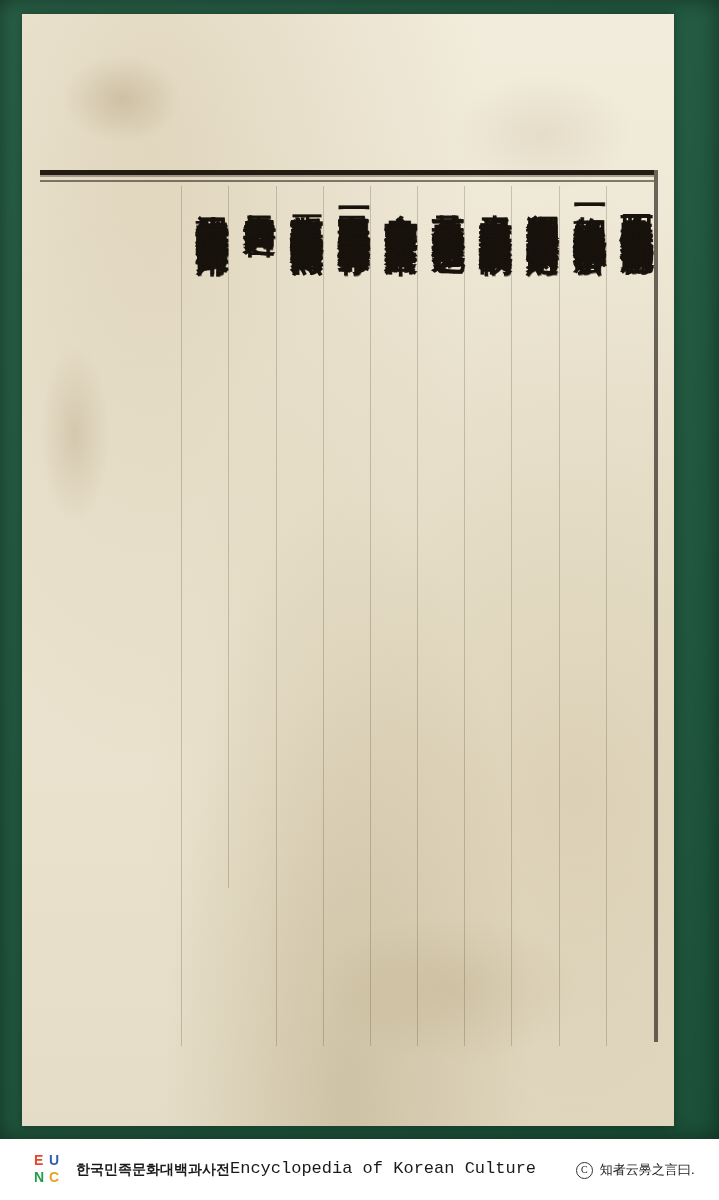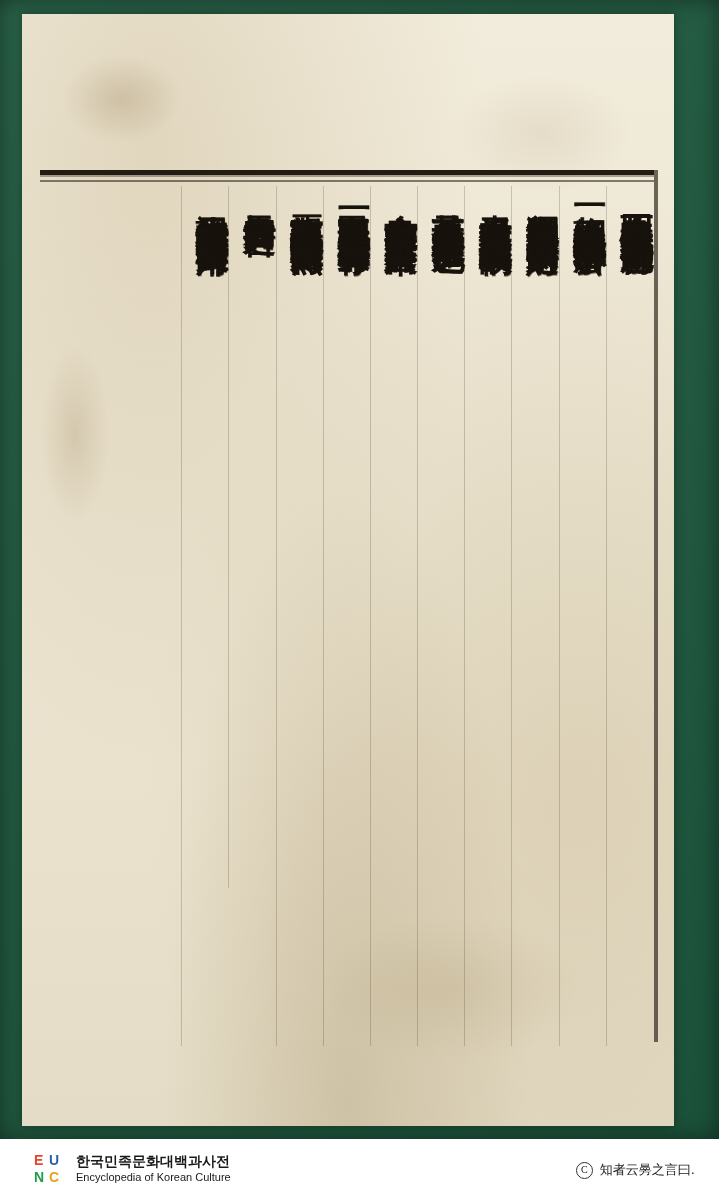--- a/index.html
+++ b/index.html
@@ -164,31 +164,31 @@
     position: absolute;
     font-family: "Liberation Sans", sans-serif;
     font-weight: 700;
     font-size: 14px;
     line-height: 14px;
   }
   .bm-e { left: 0px;  top: 0px;  color: #e8472b; }
   .bm-u { left: 15px; top: 0px;  color: #2b5fb0; }
   .bm-n { left: 0px;  top: 17px; color: #1f9e4a; }
   .bm-c { left: 15px; top: 17px; color: #e8a11a; }
-  #brand-text { display: flex; flex-direction: column; justify-content: center; }
+  #brand-text { display: flex; justify-content: center; }
   #brand-ko {
     font-family: "DejaVu Sans", sans-serif;
     font-size: 14px;
     color: #1a1a1a;
     line-height: 17px;
     font-weight: 700;
   }
   #brand-en {
-    font-family: Liberation Sans, sans-serif;
-    font-size: 11px;
+    font-family: Liberation Mono, monospace;
+    font-size: 17px;
     color: #1a1a1a;
     line-height: 15px;
   }
   #copyright {
     position: absolute;
     right: 24px;
     top: 22px;
     display: flex;
     align-items: center;
     gap: 7px;

